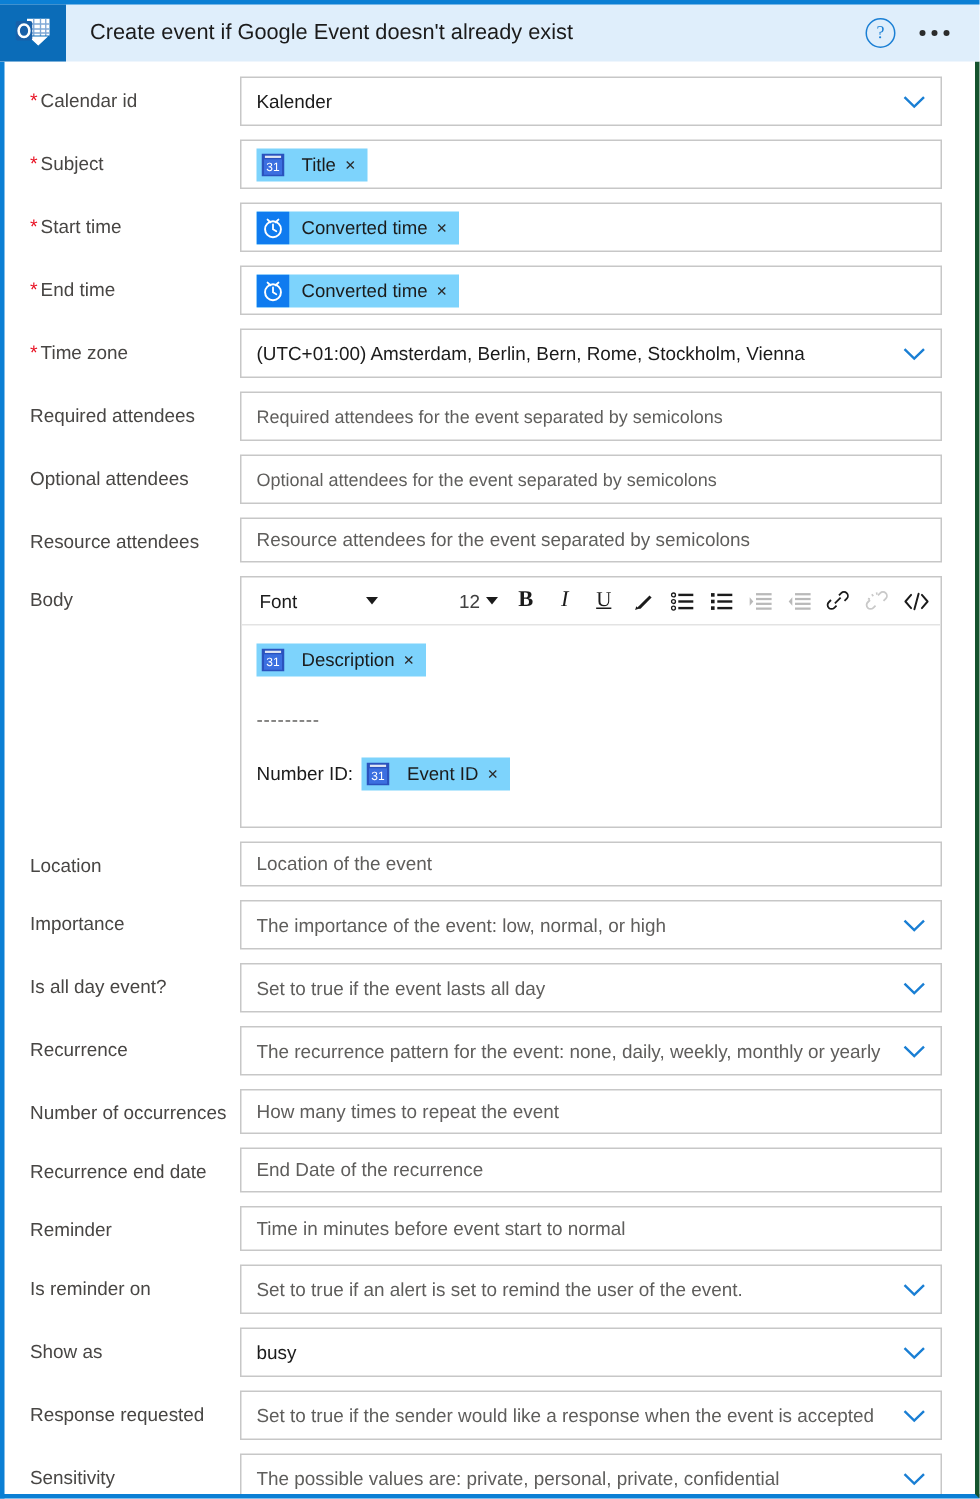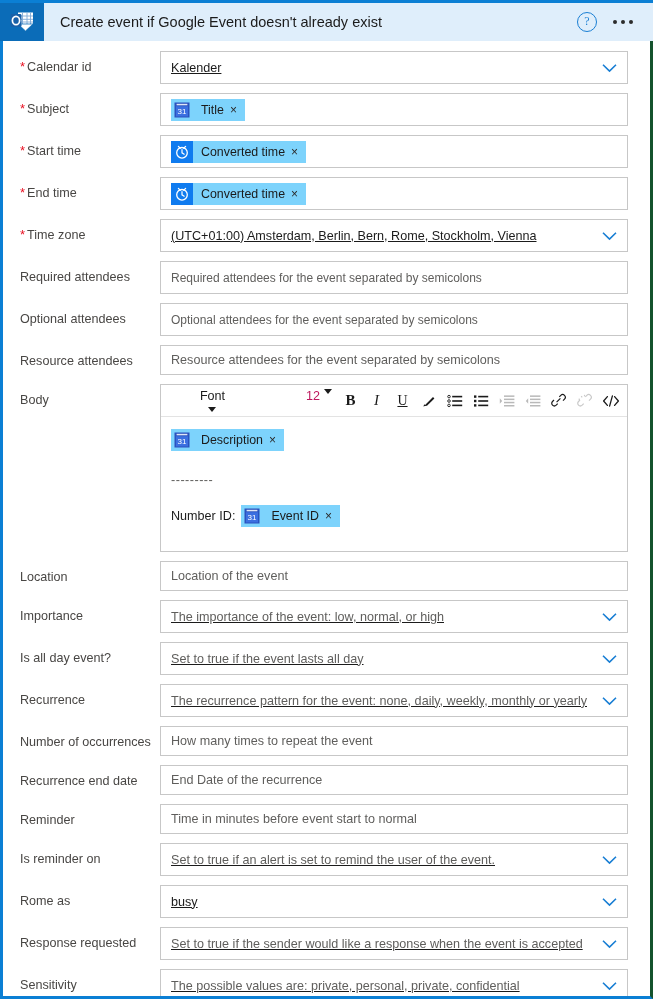--- a/index.html
+++ b/index.html
@@ -138,21 +138,21 @@
   .input.tall { min-height: 33px; }
   .input .ph {
     color: #5f5e5c;
     white-space: nowrap;
     overflow: hidden;
     text-overflow: clip;
   }
   .input .ph.big { font-size: 12px; }
   .input .val { color: #1b1b1b; }
 
-  .input.select { padding-right: 34px; text-decoration: underline; }
+  .input.select { padding-right: 34px; }
   .chev {
     position: absolute;
     right: 10px;
     top: 50%;
     transform: translateY(-50%);
     width: 15px; height: 9px;
     cursor: pointer;
   }
   .chev svg { display:block; }
 
@@ -204,28 +204,28 @@
     display: flex;
     align-items: center;
     justify-content: space-between;
     width: 118px;
     height: 23px;
     font-size: 12.6px;
     color: #1b1b1b;
     padding: 0 6px 0 8px;
     cursor: pointer;
     box-sizing: border-box;
-    flex-direction: column;
   }
   .tb-size {
     display: flex;
+    align-items: center;
     gap: 4px;
     height: 23px;
     font-size: 12.6px;
-    color: #be185d;
+    color: #404040;
     padding: 0 5px 0 7px;
     cursor: pointer;
     box-sizing: border-box;
     margin-left: 40px;
   }
   .caret {
     width: 0; height: 0;
     border-left: 4.5px solid transparent;
     border-right: 4.5px solid transparent;
     border-top: 5px solid #1b1b1b;
@@ -626,21 +626,21 @@
           <span class="chev">
             <svg width="15" height="9" viewBox="0 0 15 9">
                 <path d="M1 1.3 L7.5 7.6 L14 1.3" fill="none" stroke="#1a7fd4" stroke-width="1.6"></path>
               </svg>
           </span>
         </div>
       </div>
     </div>
 
     <div class="row">
-      <div class="row-label">Rome as</div>
+      <div class="row-label">Show as</div>
       <div class="row-field">
         <div class="input select tall">
           <span class="val">busy</span>
           <span class="chev">
             <svg width="15" height="9" viewBox="0 0 15 9">
                 <path d="M1 1.3 L7.5 7.6 L14 1.3" fill="none" stroke="#1a7fd4" stroke-width="1.6"></path>
               </svg>
           </span>
         </div>
       </div>

